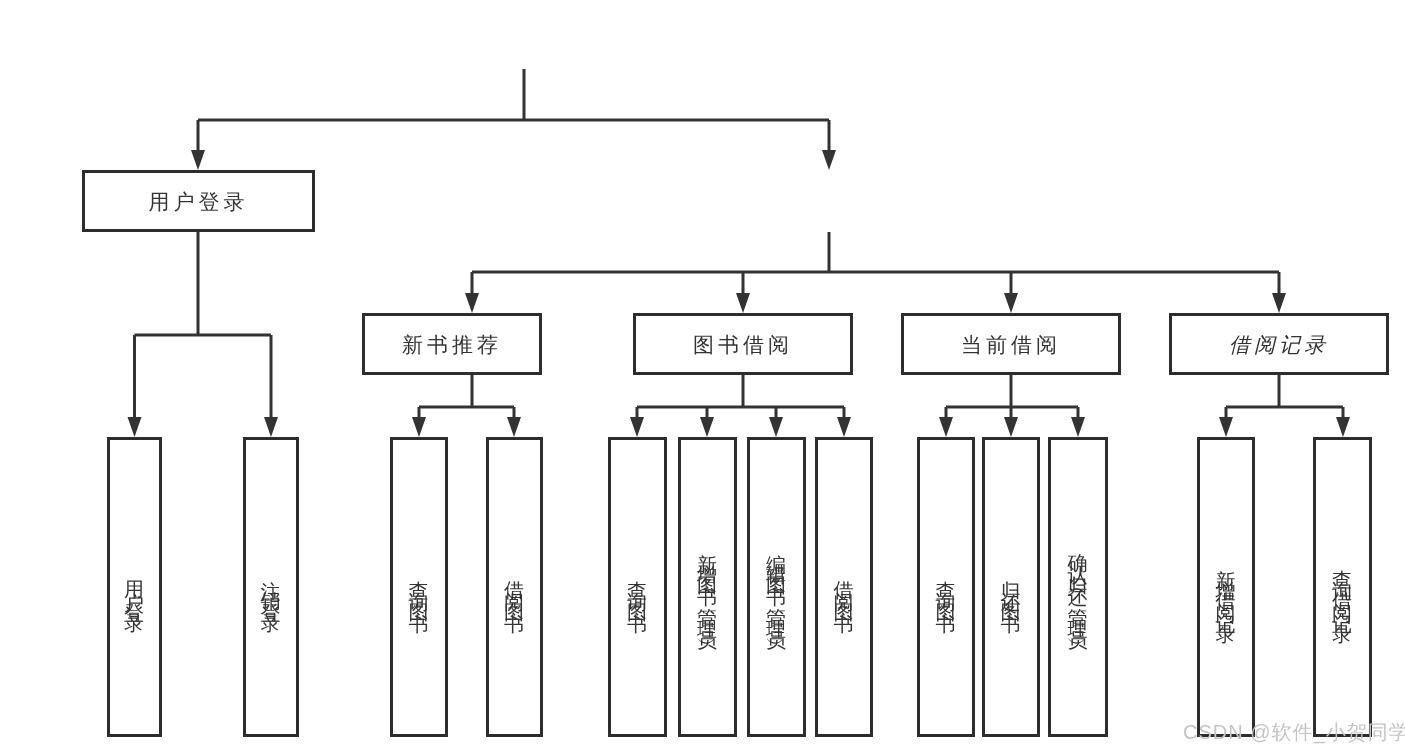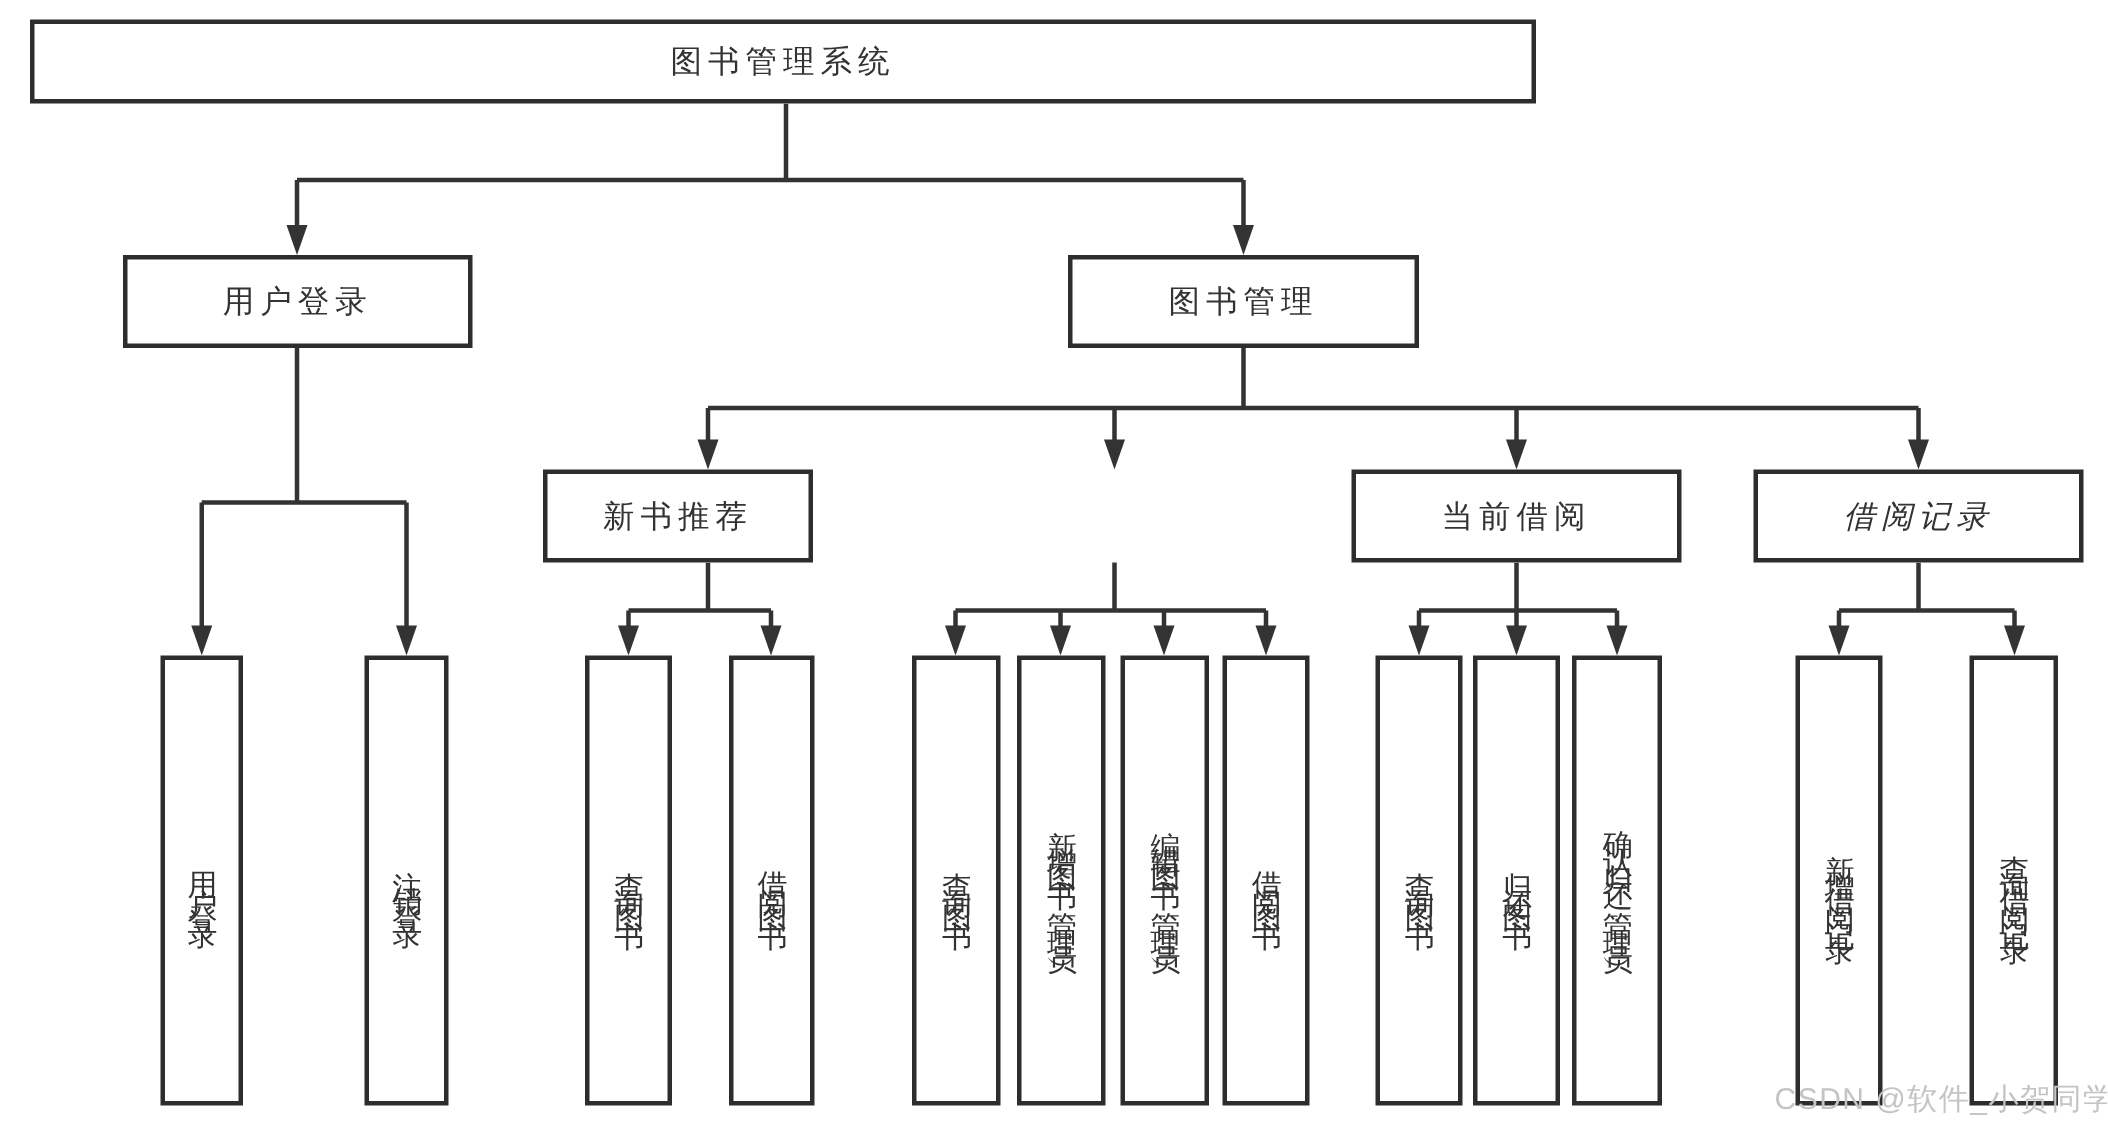--- a/index.html
+++ b/index.html
@@ -95,26 +95,25 @@
       <polygon points="769,417 783,417 776,437"></polygon>
       <polygon points="837,417 851,417 844,437"></polygon>
       <polygon points="939,417 953,417 946,437"></polygon>
       <polygon points="1004,417 1018,417 1011,437"></polygon>
       <polygon points="1071,417 1085,417 1078,437"></polygon>
       <polygon points="1219,417 1233,417 1226,437"></polygon>
       <polygon points="1336,417 1350,417 1343,437"></polygon>
     </g>
   </svg>
 
-  <div class="node hbox" style="left:20px; top:13px; width:1004px; height:56px;">图书管理系统</div>
 
   <div class="node hbox" style="left:82px; top:170px; width:233px; height:62px;">用户登录</div>
-  <div class="node hbox" style="left:712px; top:170px; width:234px; height:62px;">图书管理</div>
 
   <div class="node hbox" style="left:362px; top:313px; width:180px; height:62px;">新书推荐</div>
+  <div class="node hbox" style="left:633px; top:313px; width:220px; height:62px;">图书借阅</div>
   <div class="node hbox" style="left:901px; top:313px; width:220px; height:62px;">当前借阅</div>
   <div class="node hbox" style="left:1169px; top:313px; width:220px; height:62px;font-style:italic;">借阅记录</div>
 
   <div class="node vbox" style="left:107px; top:437px; width:55px; height:300px;">用户登录</div>
   <div class="node vbox" style="left:243px; top:437px; width:56px; height:300px;">注销登录</div>
 
   <div class="node vbox" style="left:390px; top:437px; width:58px; height:300px;">查询图书</div>
   <div class="node vbox" style="left:486px; top:437px; width:57px; height:300px;">借阅图书</div>
 
   <div class="node vbox" style="left:608px; top:437px; width:59px; height:300px;">查询图书</div>

